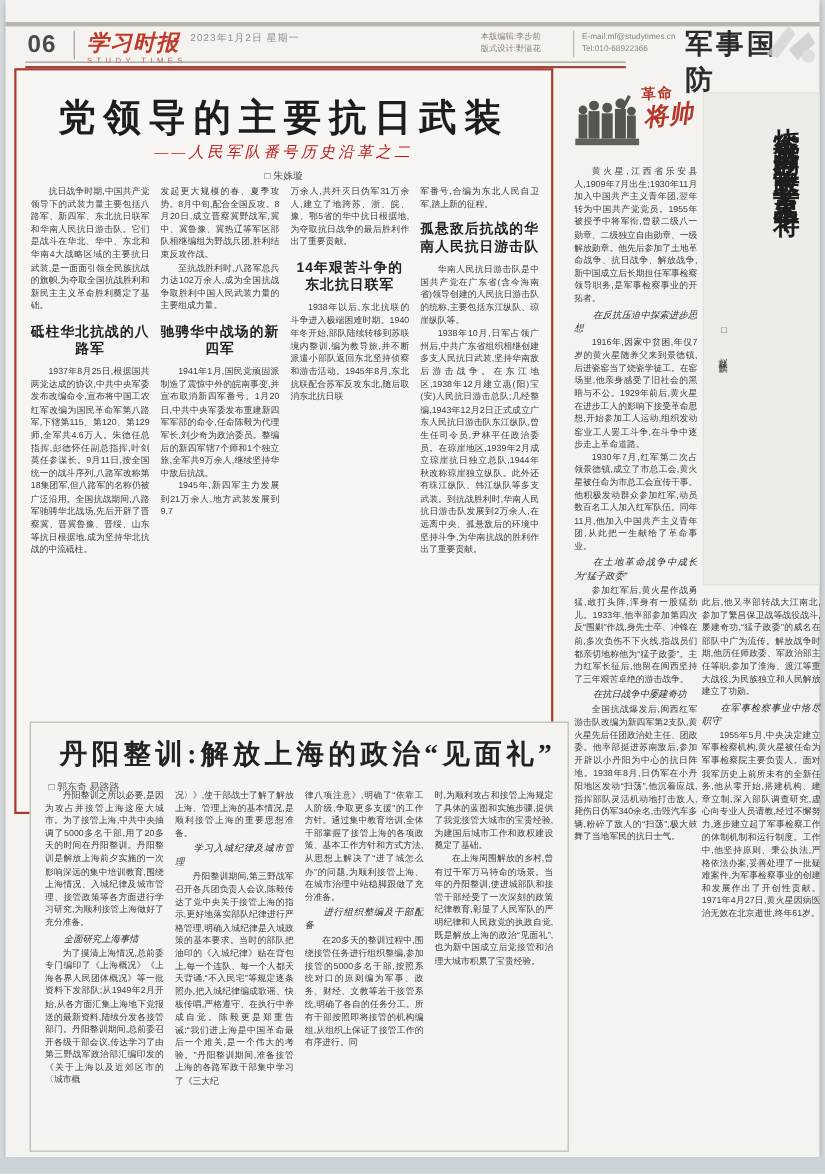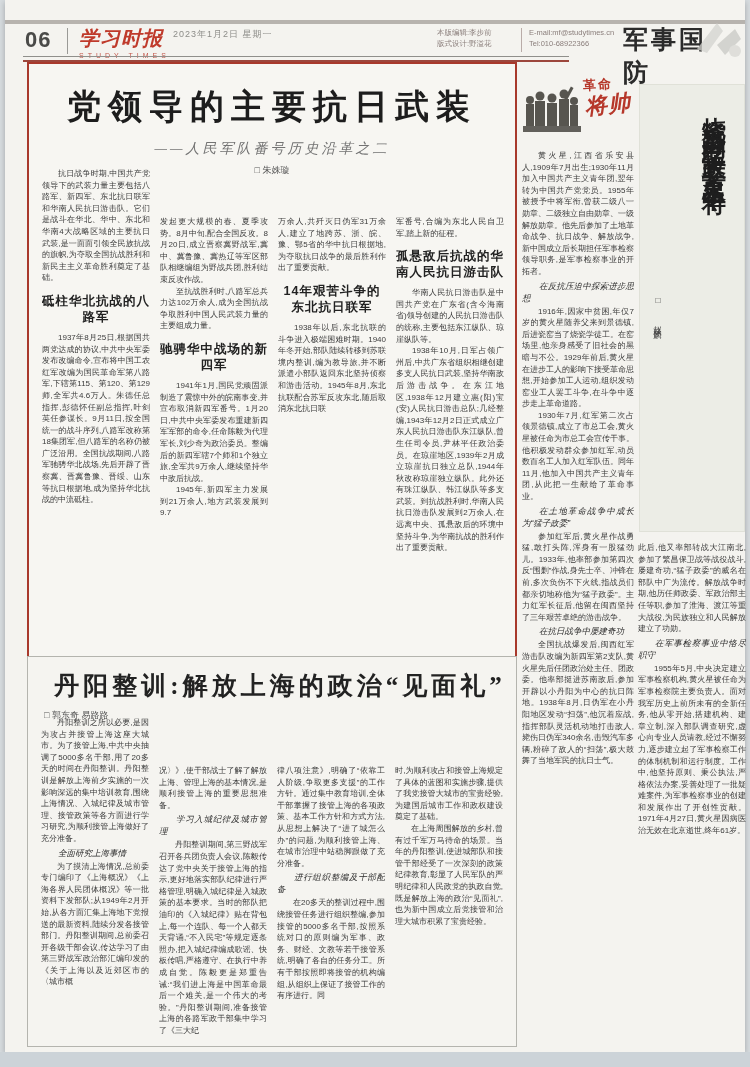--- a/index.html
+++ b/index.html
@@ -26,30 +26,30 @@
   .hdr-date{position:absolute;left:150px;top:1px;font-size:9px;color:#8d8d89;letter-spacing:1px;}
   .ed-block{position:absolute;left:414px;top:0;font-size:7.5px;color:#8b7f7c;line-height:11px;}
   .ed-sep{position:absolute;left:498px;top:1px;width:1px;height:24px;background:#b9aca8;}
   .mail-block{position:absolute;left:506px;top:0;font-size:7.5px;color:#8b7f7c;line-height:11px;}
   .section-title{position:absolute;left:600px;top:-4px;font-size:25px;font-weight:900;color:#2b2b2b;letter-spacing:3px;}
   .wm{position:absolute;right:-16px;top:-8px;width:54px;height:42px;opacity:.75;}
   .hdr-rule{position:absolute;left:18px;top:56px;width:546px;height:3px;border-top:1px solid #8f8f8b;border-bottom:2px solid #9c463c;}
 
   
   .mainbox{
-    position:absolute;left:22px;top:62px;width:490px;height:678px;
+    position:absolute;left:8px;top:62px;width:490px;height:678px;
     border:2px solid #a8392c;background:#f7f6f2;box-sizing:border-box;
   }
   .m-headline{margin-top:20px;text-align:center;font-size:34px;font-weight:900;color:#1d1d1d;letter-spacing:7px;font-family:"Liberation Sans",sans-serif;}
-  .m-sub{margin-top:10px;text-align:center;font-size:14px;color:#737373;font-family:"Liberation Serif",serif;font-style:italic;letter-spacing:3px;}
+  .m-sub{text-align:center;font-size:14px;color:#b91c1c;font-family:"Liberation Serif",serif;font-style:italic;letter-spacing:3px;}
   .m-author{margin-top:6px;text-align:center;font-size:9px;color:#555;}
   .cols{position:absolute;left:13px;top:104px;width:462px;height:470px;display:flex;gap:10px;overflow:hidden;}
   .col{flex:1 1 0;overflow:hidden;font-size:8px;line-height:11.6px;color:#3b3b3b;text-align:justify;}
   .col p{margin:0;text-indent:2em;}
-  .col p.cont{text-indent:0;margin-top:48px;}
+  .col p.cont{text-indent:0;}
   .msub{font-size:12.5px;font-weight:800;color:#222;text-align:center;line-height:16px;margin:9px 0 7px;text-indent:0 !important;letter-spacing:1px;}
   .isub{font-size:8.5px;font-weight:400;font-style:italic;color:#2c2c2c;text-indent:2em;line-height:12px;margin:2px 0;}
 
   
   .botbox{
     position:absolute;left:22px;top:656px;width:490px;height:391px;
     border:1px solid #b4b4ae;background:#f5f4f0;box-sizing:border-box;padding-left:16px;
   }
   .b-headline{margin-top:12px;text-align:center;font-size:25px;font-weight:900;color:#222;letter-spacing:4px;font-family:"Liberation Serif",serif;}
   .b-authors{margin-top:7px;text-align:left;font-size:9px;color:#555;}

